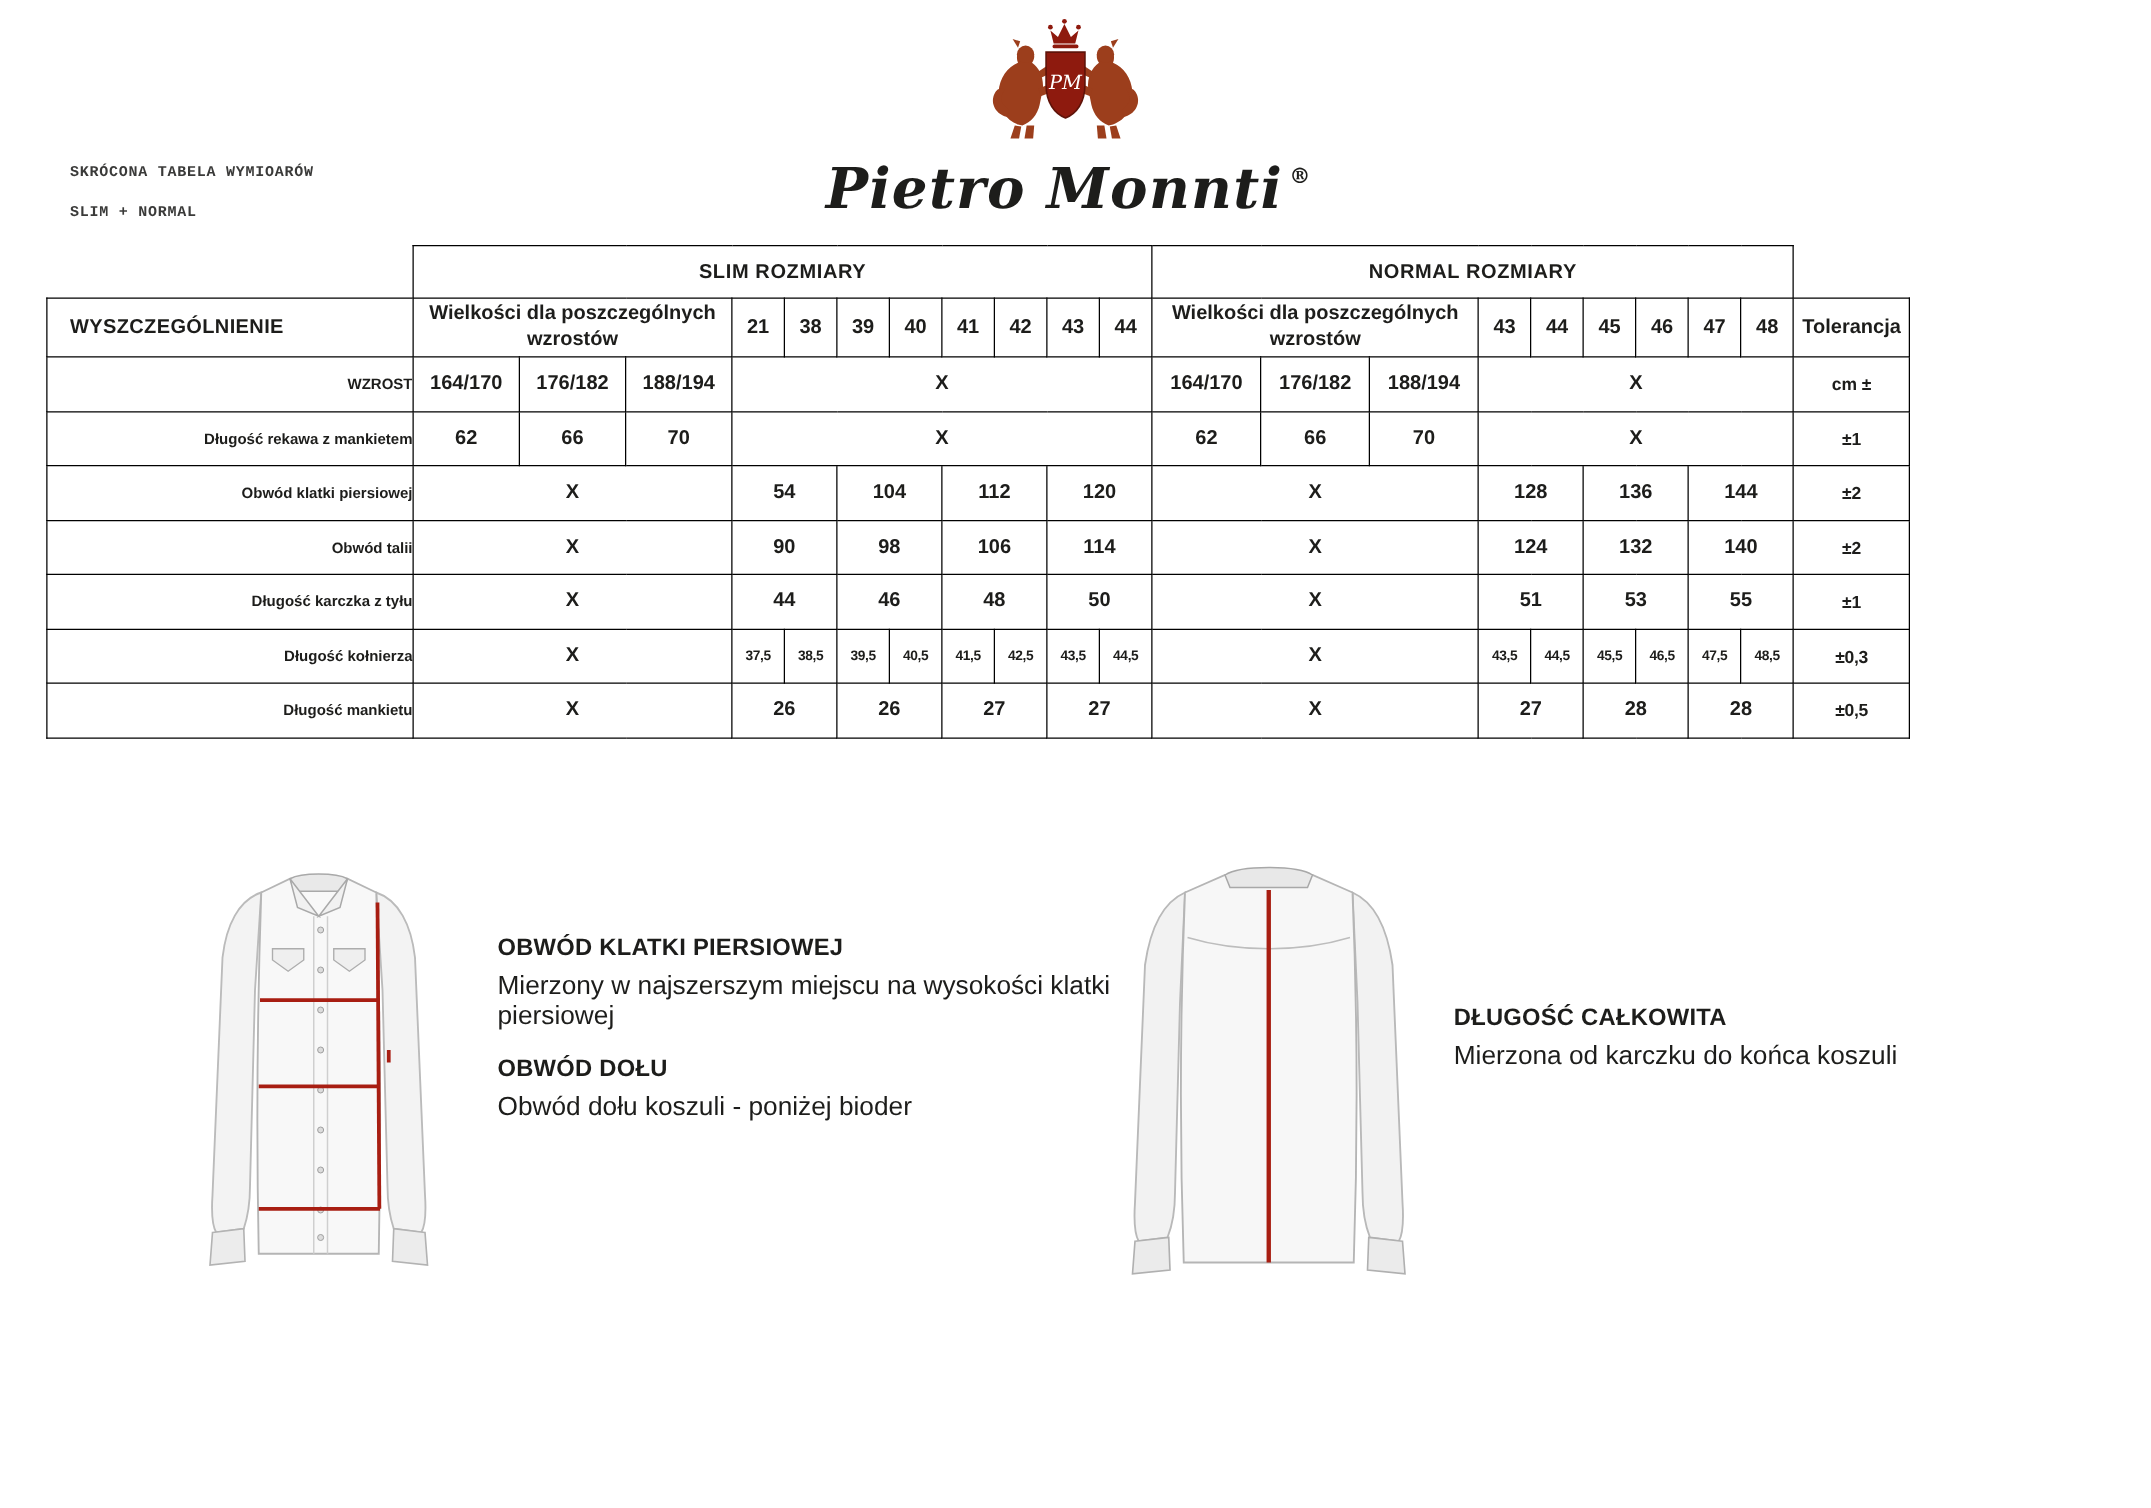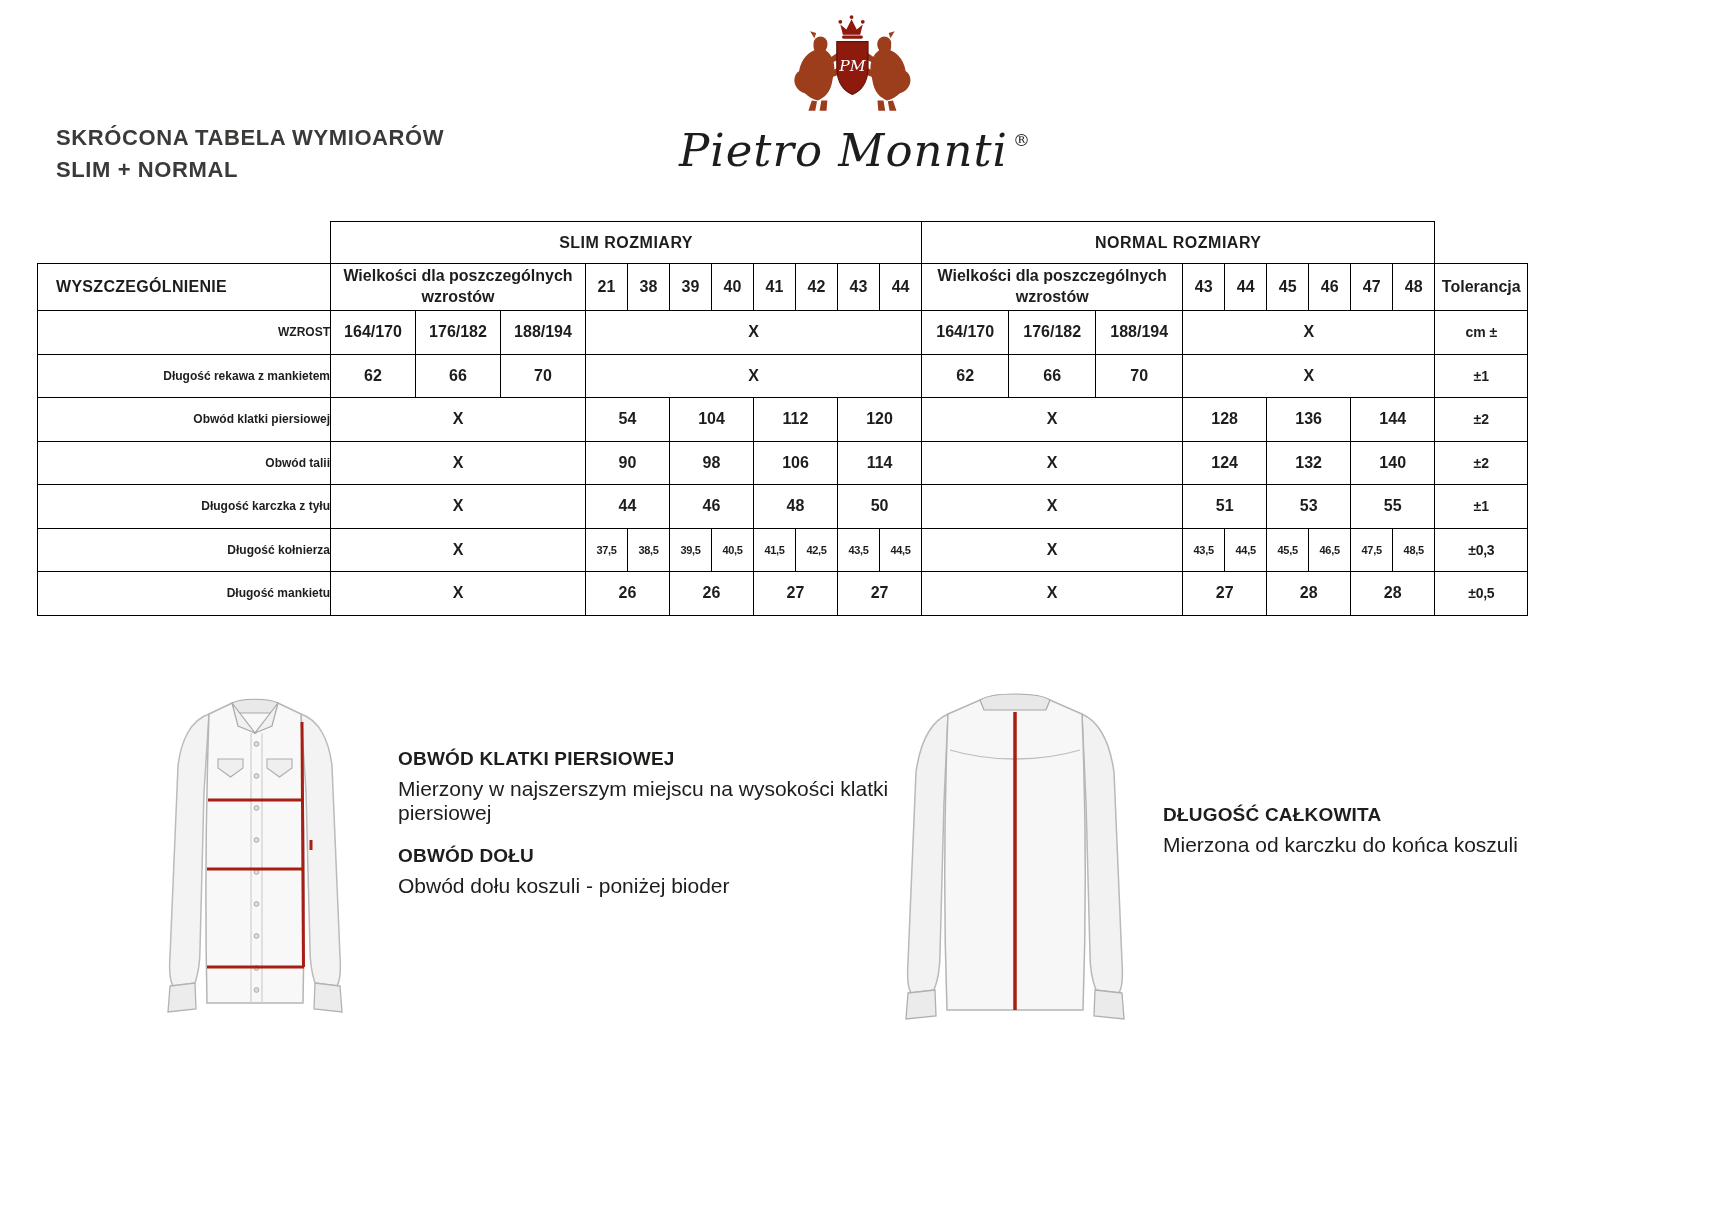--- a/index.html
+++ b/index.html
@@ -5,38 +5,39 @@
   * { margin:0; padding:0; box-sizing:border-box; }
   html,body { background:#fff; }
   body {
     width:1721px; height:1206px; position:relative; overflow:hidden;
     font-family:"Liberation Sans", sans-serif; color:#1d1d1b;
   }
 
   
   .page-heading {
     position:absolute; left:56px; top:122px;
-    font-weight:bold; font-size:22px; letter-spacing:0.6px; color:#3a3a39;
+    font-weight:bold; font-size:12px; letter-spacing:0.6px; color:#3a3a39;
     line-height:32px;
+    font-family:Liberation Mono, monospace;
   }
 
   
   .logo { position:absolute; left:655px; top:14px; width:400px; text-align:center; }
   .logo svg { display:block; margin:0 auto; }
   .brand-text {
     margin-top:2px;
-    font-family:"DejaVu Serif", serif; font-style:italic; font-weight:normal;
+    font-family:"DejaVu Serif", serif; font-style:italic; font-weight:bold;
     font-size:45px; color:#1d1d1b; letter-spacing:1px; white-space:nowrap;
   }
   .brand-text sup { font-size:17px; vertical-align:20px; margin-left:5px; font-style:normal; }
 
   
   .size-table {
     position:absolute; left:37px; top:196px; width:1490px;
-    border-collapse:collapse; table-layout:fixed;margin-top:25px;
+    border-collapse:collapse; table-layout:fixed;
   }
   .size-table th, .size-table td {
     border:1.5px solid #000; text-align:center; vertical-align:middle;
     font-weight:bold; color:#1d1d1b; overflow:hidden;
   }
   .size-table th.blank { border:none; background:transparent; }
   .size-table th.group { height:42px; font-size:16px; letter-spacing:0.5px; }
   .size-table thead tr.sub-row th { height:47px; font-size:16px; }
   .size-table th.wrap-head { font-size:13.5px; line-height:1.3; padding:0 10px; }
   .size-table th.label-head { text-align:left; padding-left:18px; font-size:16px; letter-spacing:0.3px; }

